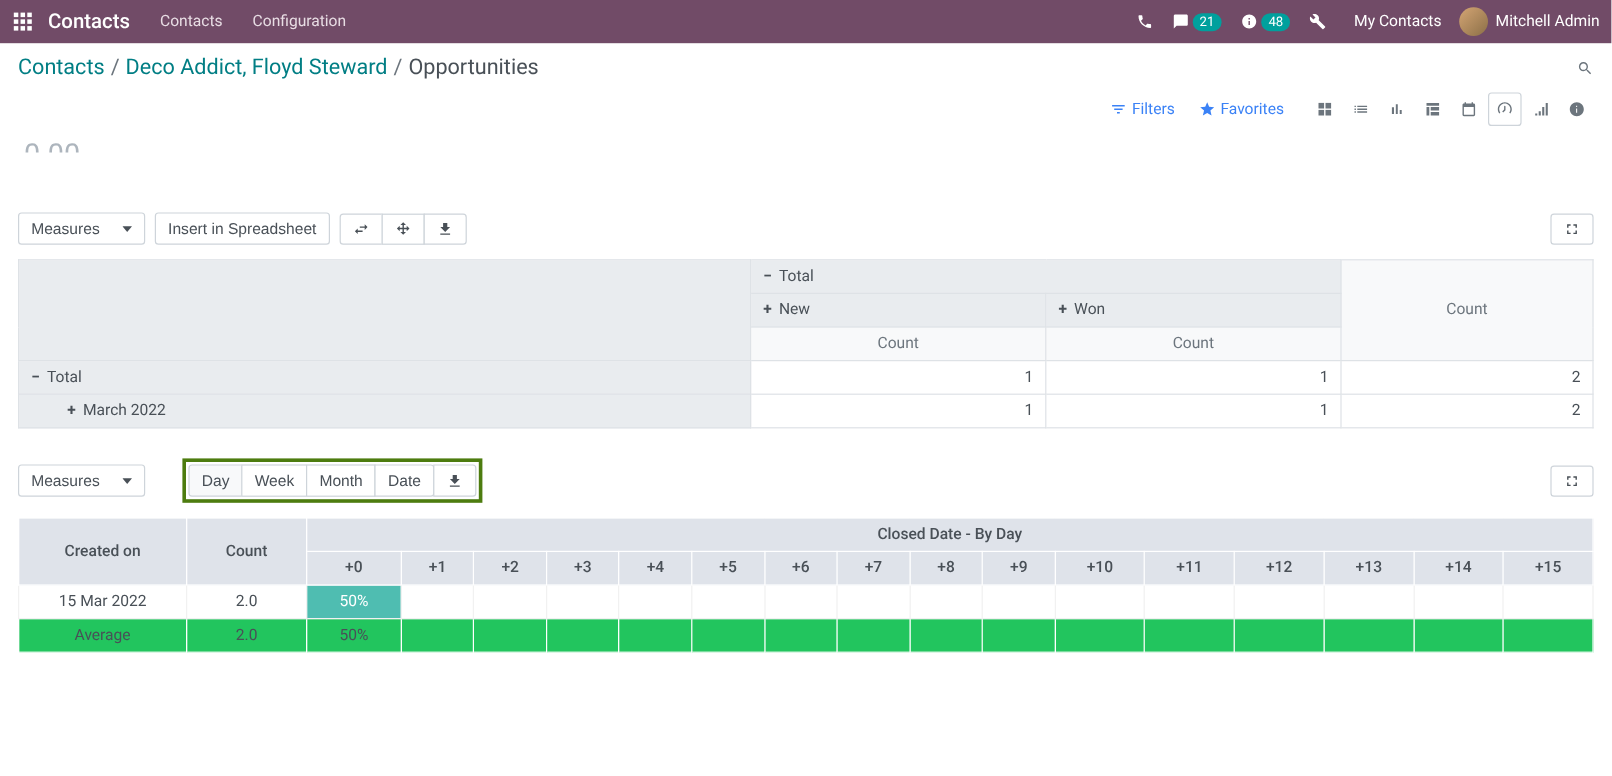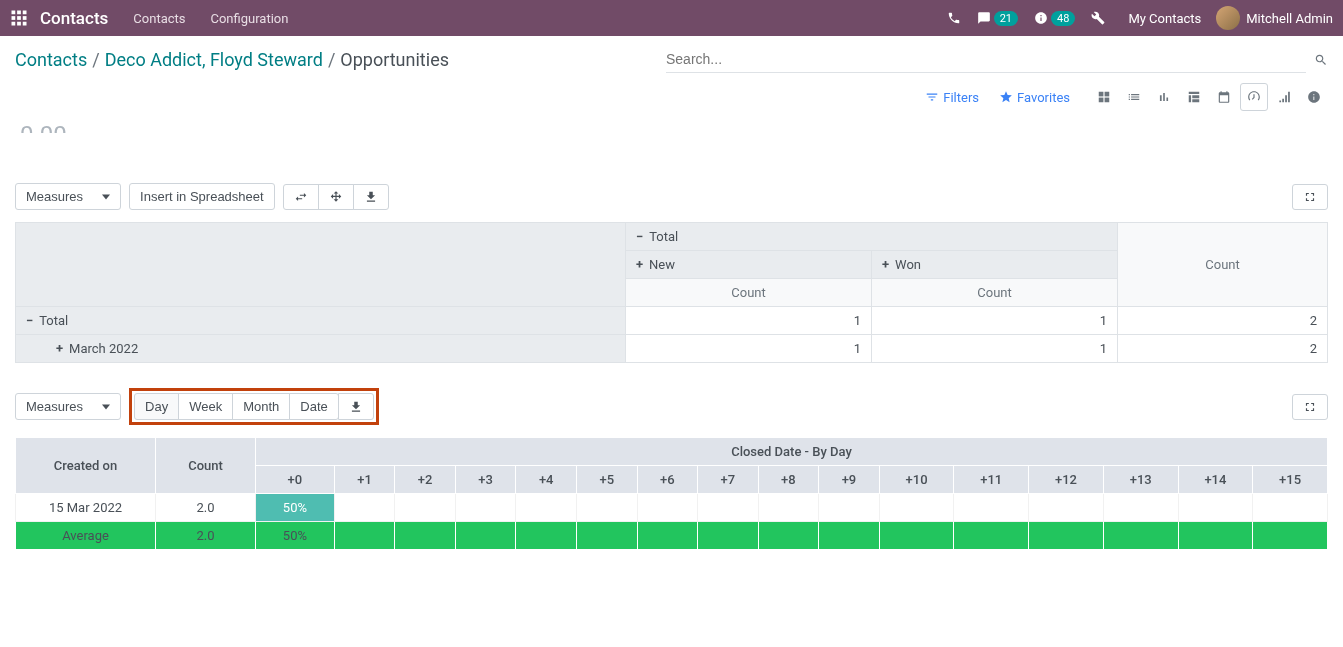--- a/index.html
+++ b/index.html
@@ -38,21 +38,21 @@
 .btn-group .btn:last-child { border-radius: 0 3px 3px 0; }
 .expand-btn { margin-left: auto; }
 .pivot-table { width: 100%; border-collapse: collapse; font-size: 13px; }
 .pivot-table th, .pivot-table td { border: 1px solid #dee2e6; padding: 6px 10px; }
 .pivot-table th { background: #e9ecef; font-weight: 400; text-align: left; }
 .pivot-table .num { text-align: right; }
 .pivot-table .sub-header { background: #f8f9fa; color: #6c757d; text-align: center; font-weight: 400; }
 .pivot-table .row-header { text-align: left; }
 .pivot-table .tog { cursor: pointer; color: #495057; margin-right: 6px; font-weight: bold; }
 .cohort-toolbar { display: flex; align-items: center; gap: 8px; margin: 25px 0 12px; }
-.highlight-box { border: 3px solid #c2410c; padding: 2px; display: inline-flex; }
+.highlight-box { border: 3px solid #4d7c0f; padding: 2px; display: inline-flex; margin-left: 23px; }
 .cohort-table { width: 100%; border-collapse: collapse; font-size: 13px; }
 .cohort-table th, .cohort-table td { border: 1px solid #fff; padding: 6px 8px; text-align: center; background: #eceef2; }
 .cohort-table th.header { background: #dfe3ea; font-weight: 500; color: #495057; }
 .cohort-table .data-row td { background: #fff; border: 1px solid #f1f1f1; }
 .cohort-table .avg-row td { background: #22c55e; }
 .cohort-table .cell-highlight { background: #4FBDB1 !important; color: #fff; }
 svg { width: 14px; height: 14px; fill: currentColor; vertical-align: middle; }
 </style>
 </head>
 <body>
@@ -104,21 +104,20 @@
 
 <div class="controlbar">
   <div class="breadcrumb">
     <a>Contacts</a>
     <span class="sep">/</span>
     <a>Deco Addict, Floyd Steward</a>
     <span class="sep">/</span>
     <span class="current">Opportunities</span>
   </div>
   <div class="search-area">
-    <input class="search-input" placeholder="Search..." style="">
     <span class="search-icon"><svg viewBox="0 0 24 24">
           <path d="M15.5 14h-.8l-.3-.3c1-1.1 1.6-2.6 1.6-4.2C16 5.9 13.1 3 9.5 3S3 5.9 3 9.5 5.9 16 9.5 16c1.6 0 3.1-.6 4.2-1.6l.3.3v.8l5 5 1.5-1.5-5-5zm-6 0C7 14 5 12 5 9.5S7 5 9.5 5 14 7 14 9.5 12 14 9.5 14z"></path>
         </svg></span>
   </div>
 </div>
 
 <div class="filterbar">
   <span class="left-spacer"></span>
   <span class="filter-btn">
       <svg viewBox="0 0 24 24">

